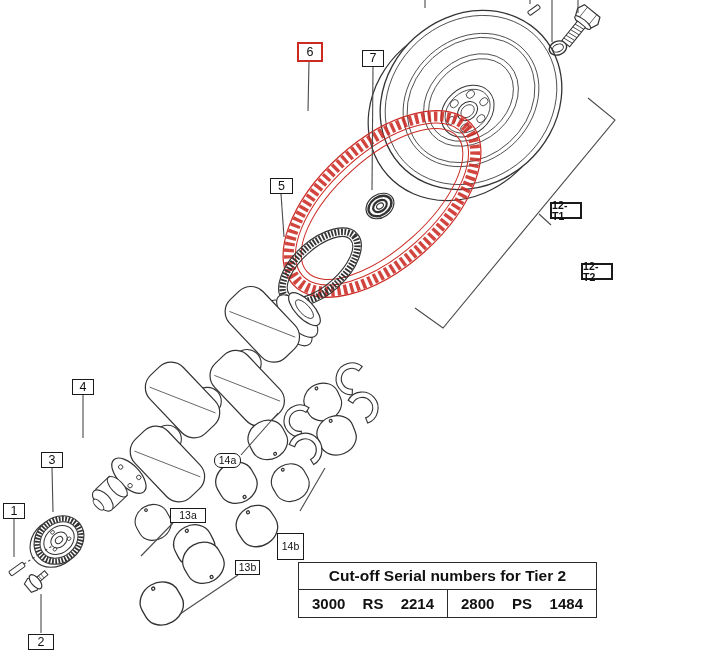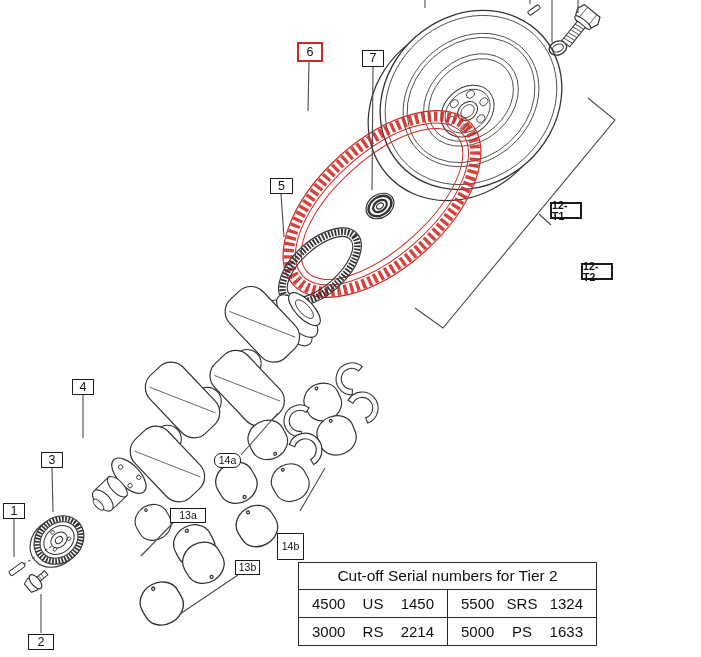--- a/index.html
+++ b/index.html
@@ -29,21 +29,21 @@
   .callout.red{border:2px solid var(--accent-red,#cc2b24);}
   .callout.small{font-size:10.5px;}
   .callout.ref{border-width:2px;font-size:10.5px;font-weight:700;letter-spacing:.2px;}
 
   
   table.serial{
     position:absolute;left:298px;top:562px;
     border-collapse:collapse;background:#fff;color:#111;
   }
   table.serial th, table.serial td{
-    border:1.7px solid #2a2a2a;font-weight:400;padding:0;
+    border:1.7px solid #2a2a2a;font-weight:700;padding:0;
   }
   table.serial th{height:26px;font-size:15.5px;}
   table.serial td{height:27px;width:148px;font-size:15px;}
   .cellflex{display:flex;justify-content:space-between;align-items:center;padding:0 13px;}
 </style>
 </head>
 <body>
 
 <div class="stage">
 
@@ -255,45 +255,29 @@
   <div class="callout ref" style="left:581px;top:218px;width:32px;height:17px;margin-top:45px;">12-T2</div>
 
   <table class="serial">
     <tbody>
       <tr>
         <th colspan="2">Cut-off Serial numbers for Tier 2</th>
       </tr>
       <tr>
         <td>
           <div class="cellflex">
-            <span>4500</span>
-            <span>US</span>
-            <span>1450</span>
-          </div>
-        </td>
-        <td>
-          <div class="cellflex">
-            <span>5500</span>
-            <span>SRS</span>
-            <span>1324</span>
-          </div>
-        </td>
-      </tr>
-      <tr>
-        <td>
-          <div class="cellflex">
             <span>3000</span>
             <span>RS</span>
             <span>2214</span>
           </div>
         </td>
         <td>
           <div class="cellflex">
-            <span>5000</span>
+            <span>2800</span>
             <span>PS</span>
-            <span>1633</span>
+            <span>1484</span>
           </div>
         </td>
       </tr>
     </tbody>
   </table>
 
 </div>
 
 </body></html>

